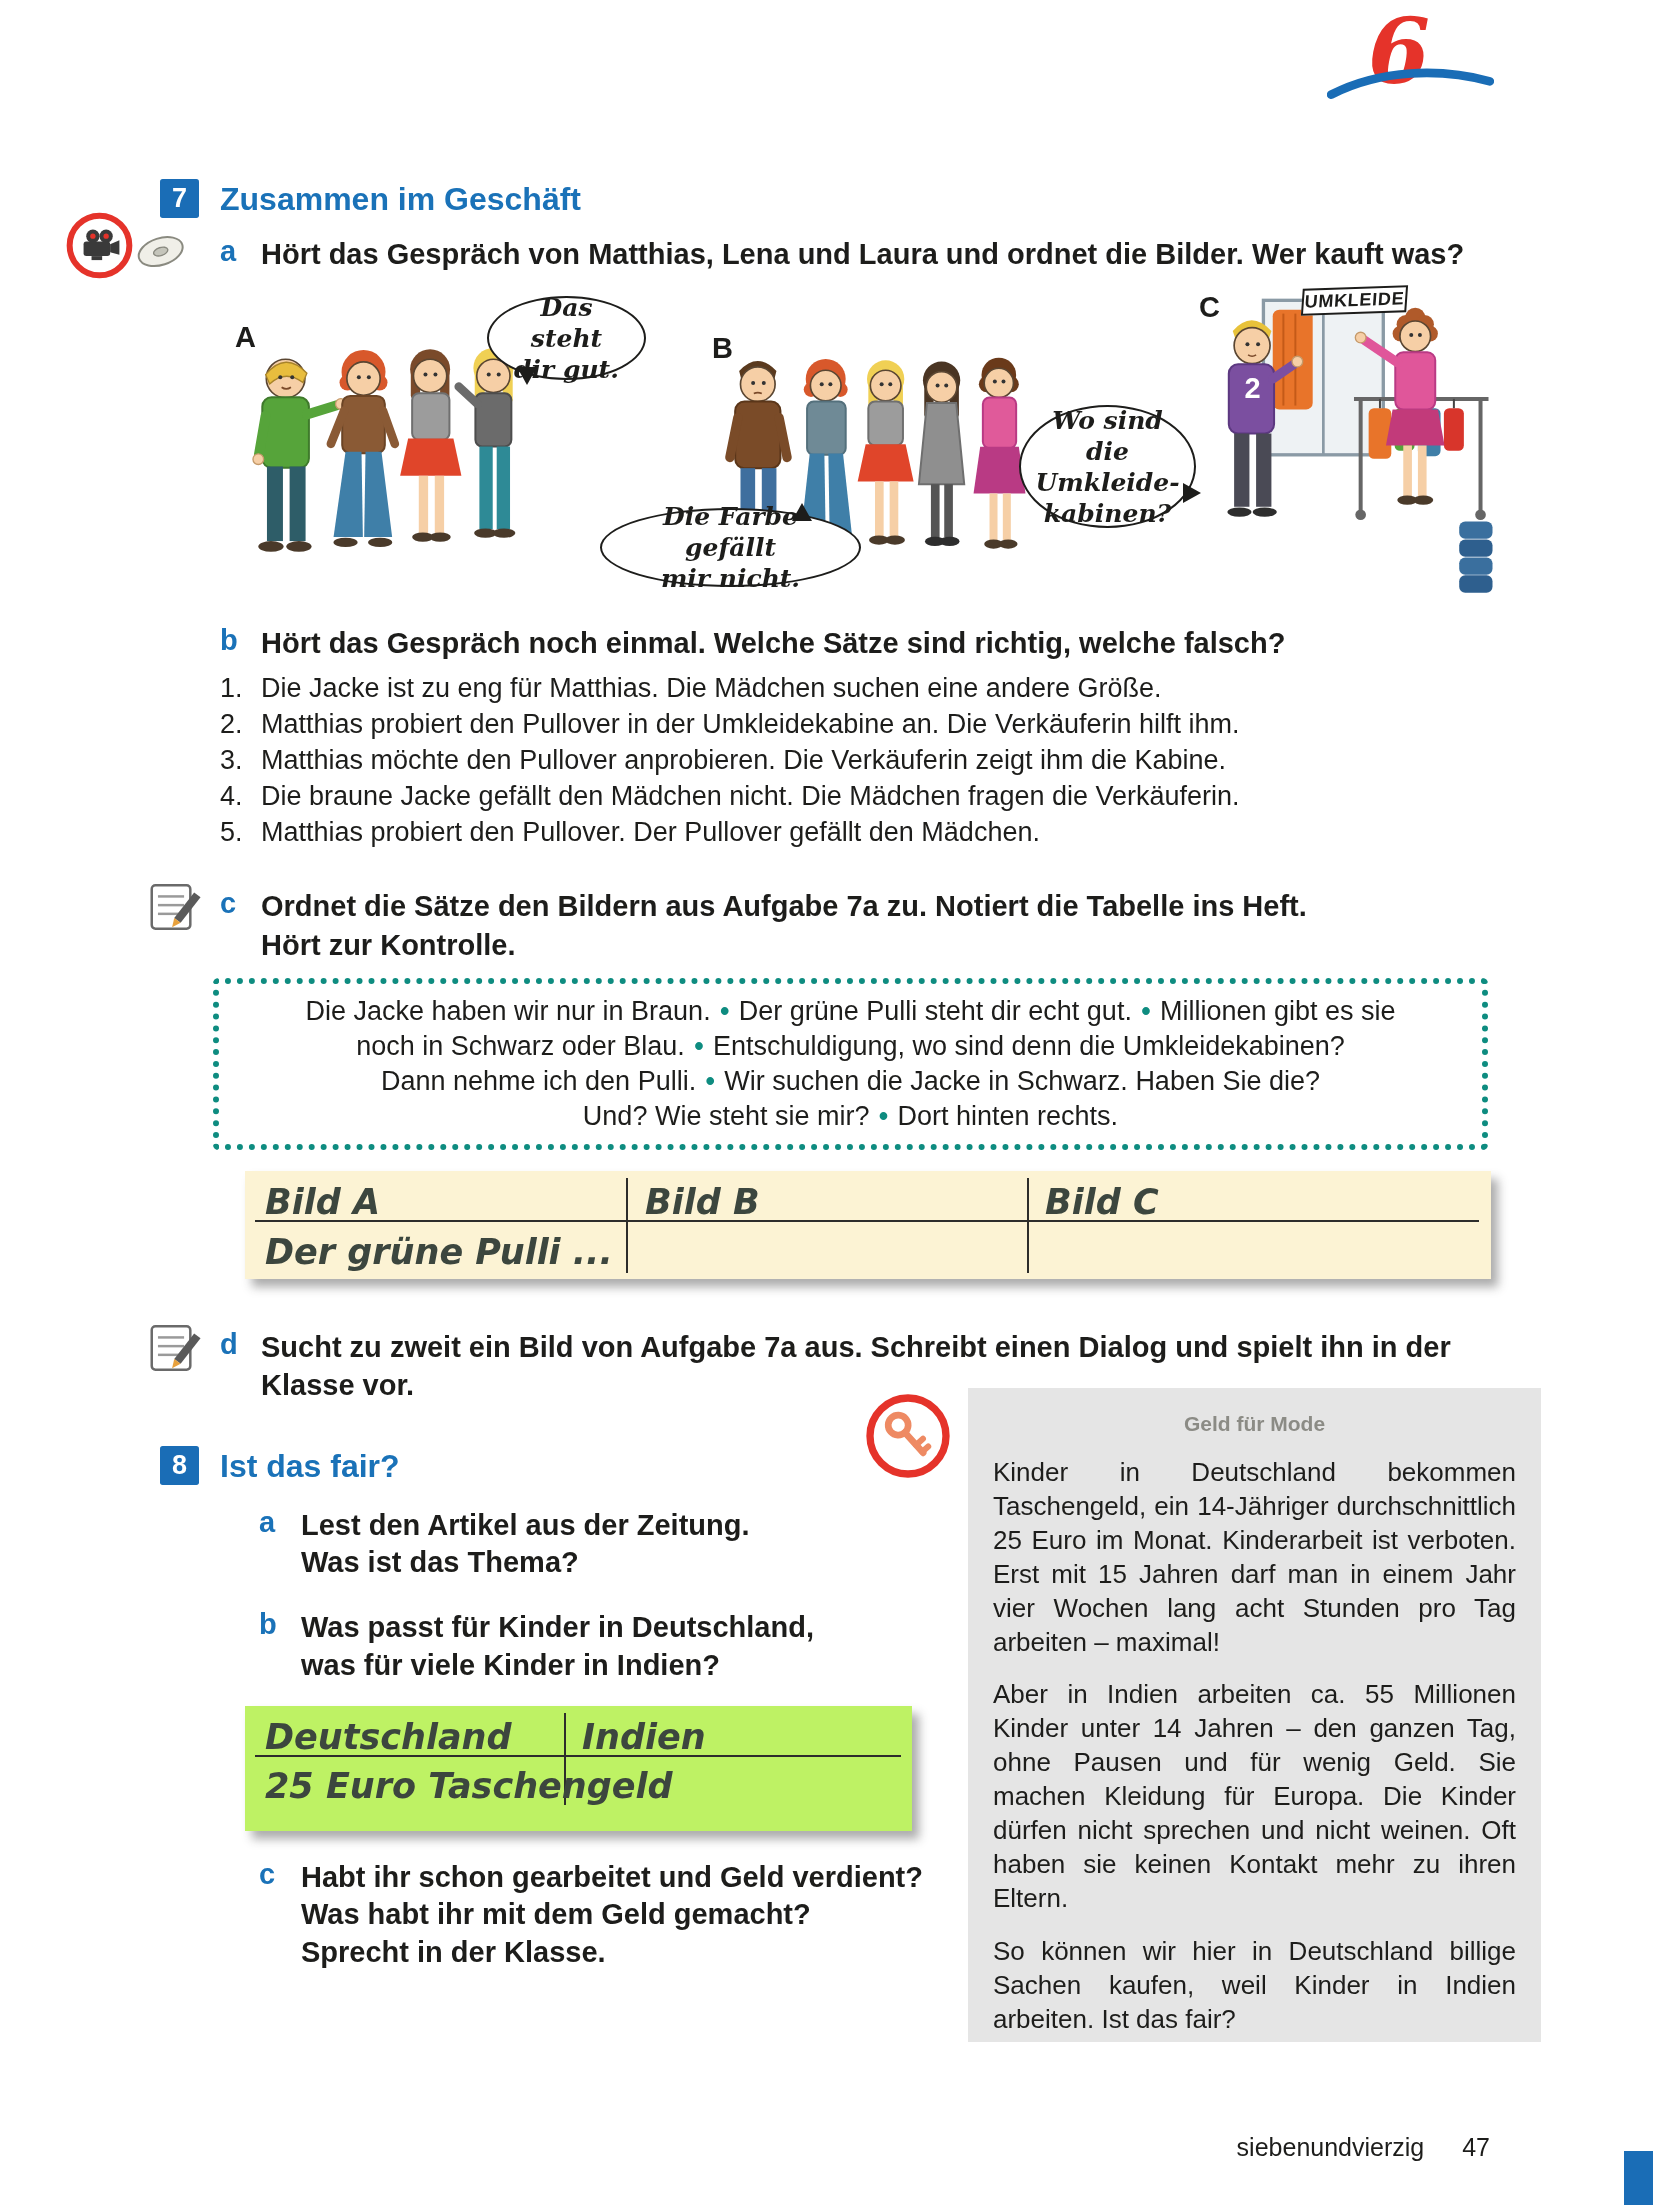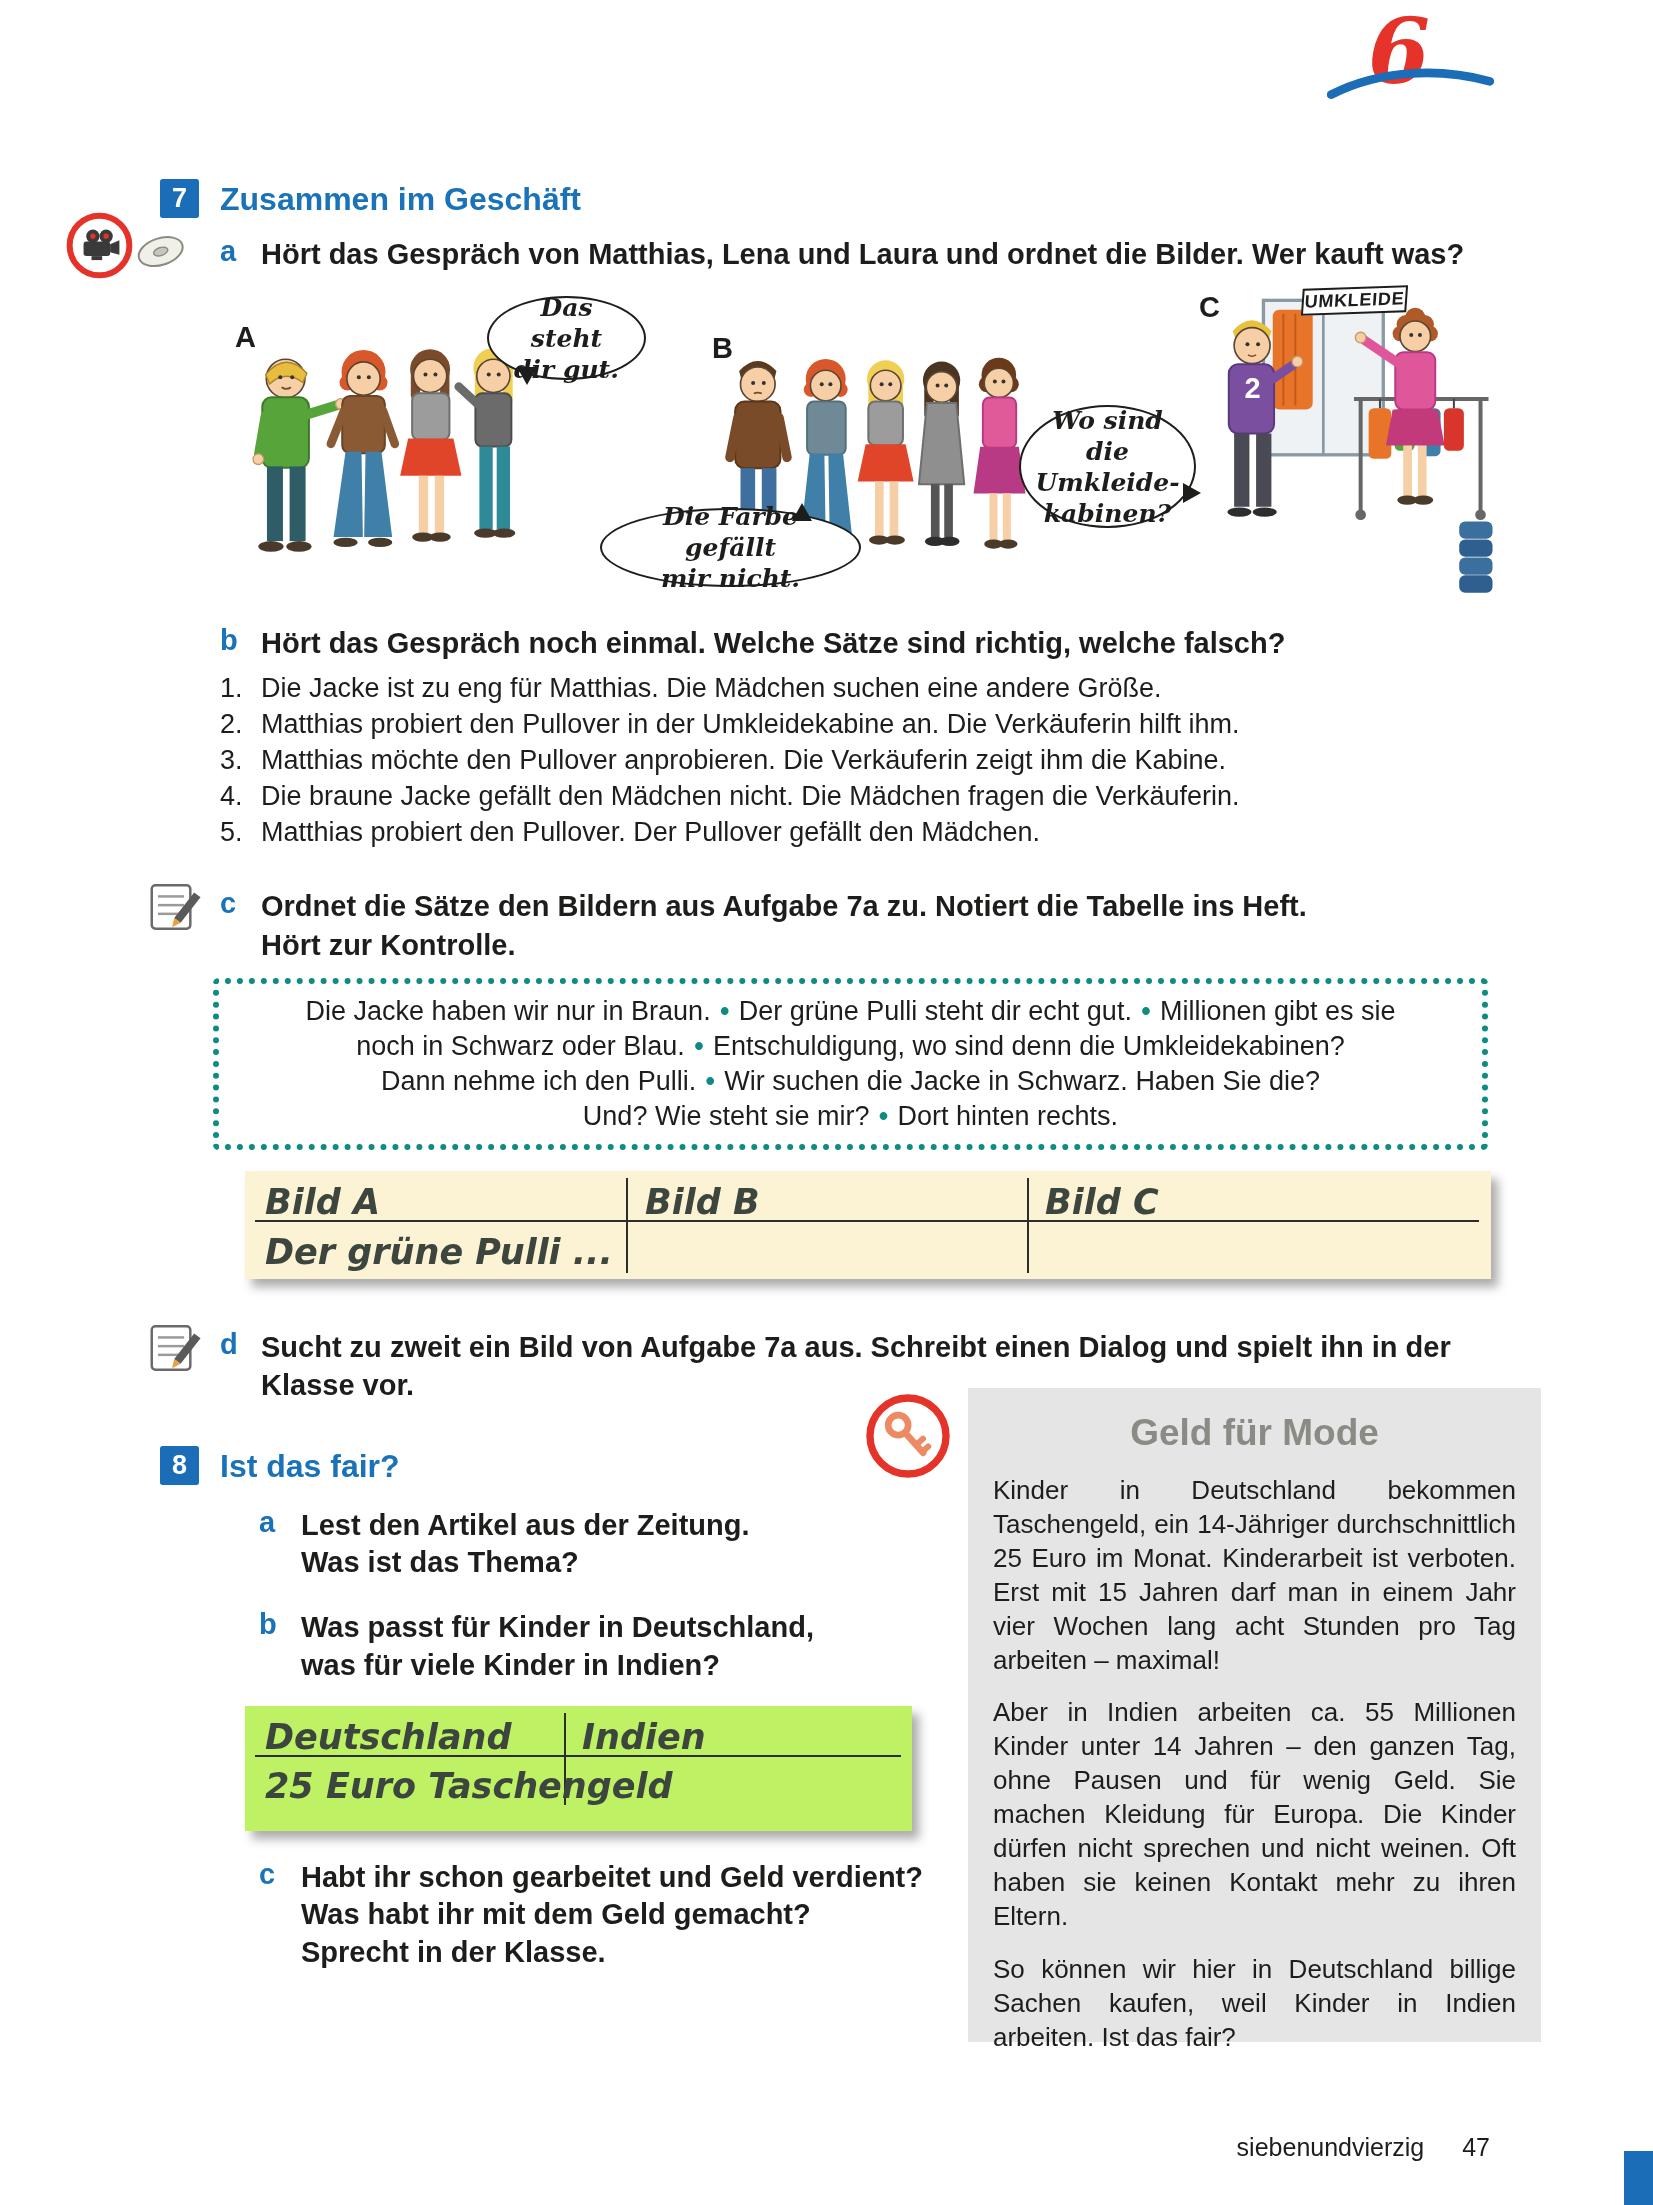--- a/index.html
+++ b/index.html
@@ -43,21 +43,21 @@
   .paper-table { position:absolute; box-shadow:6.7px 8px 9.3px rgba(40,40,40,0.38); }
   .cream { left:245px; top:1171px; width:1246px; height:108px; background:#fcf3d4; }
   .green { left:245px; top:1706px; width:667px; height:125px; background:#bef264; }
   .tbl-hline { position:absolute; height:2px; background:#2d2d2b; }
   .tbl-vline { position:absolute; width:2px; background:#2d2d2b; }
   .article-box {
     position:absolute; left:968px; top:1388px; width:573px; height:654px;
     background:#e5e5e5; padding:20px 25px;
   }
   .article-box h2 {
-    margin:4px 0 18.7px 0; text-align:center; font-size:37px; font-weight:bold; color:#8b8b85;
+    margin:4px 0 18.7px 0; text-align:center; font-size:21px; font-weight:bold; color:#8b8b85;
   }
   .article-box p {
     margin:0 0 18.7px 0; font-size:26px; line-height:34px; text-align:justify; color:#1d1d1b;
   }
   .footer { position:absolute; top:2133px; right:164px; font-size:25px; }
   .footer .pg { margin-left:31px; font-size:25px; }
   .corner-tab { position:absolute; left:1624px; top:2151px; width:29px; height:54px; background:#1a6db6; }
   .six {
     position:absolute; left:1368px; top:6.7px; color:#e5332a; font-size:89px;
     font-family:"DejaVu Serif", serif; font-style:italic; font-weight:bold; line-height:1;

